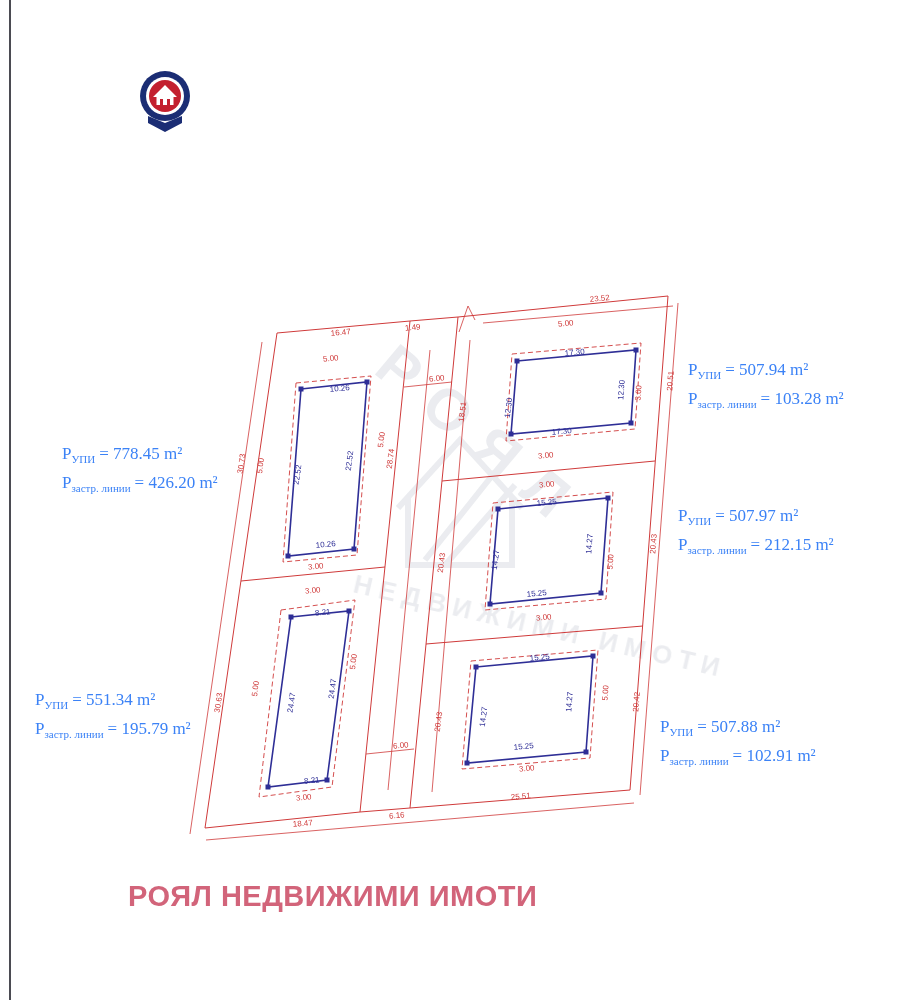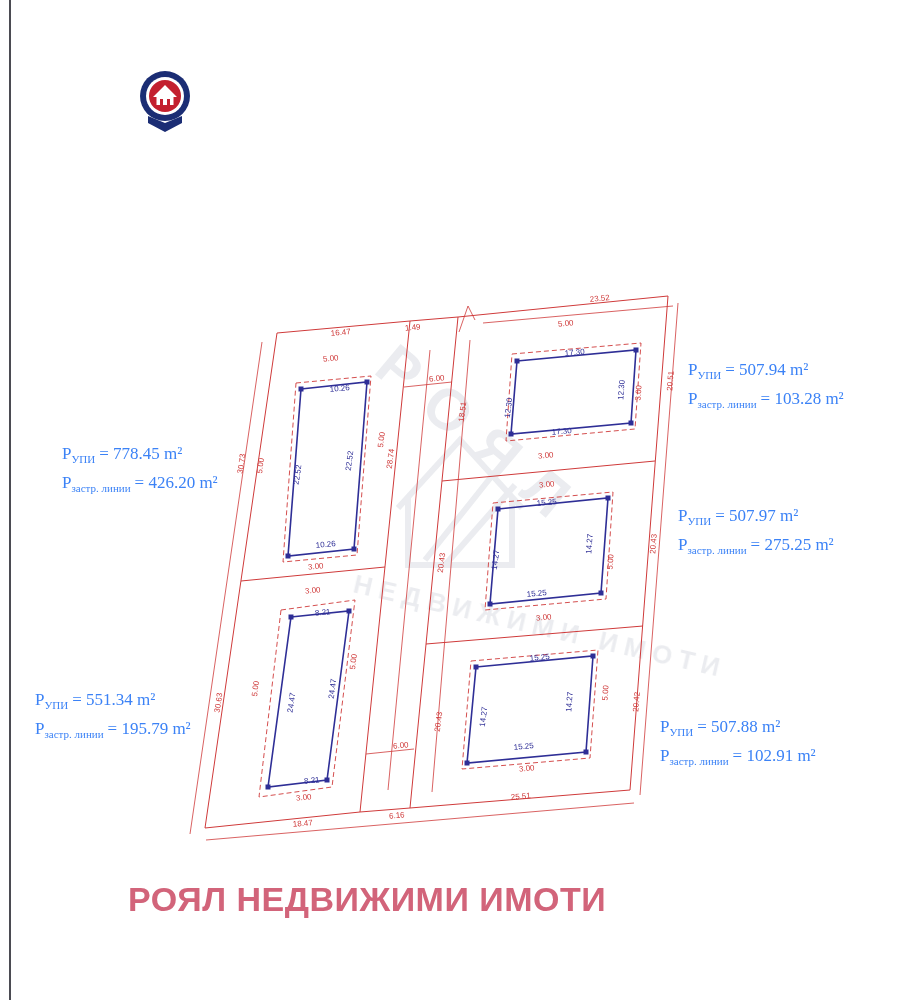--- a/index.html
+++ b/index.html
@@ -27,21 +27,21 @@
   .area .val{margin-left:4px;}
   .a-line + .a-line{margin-top:8px;}
   .g0{left:62px;top:444px;}
   .g1{left:35px;top:690px;}
   .g2{left:688px;top:360px;}
   .g3{left:678px;top:506px;}
   .g4{left:660px;top:676px;margin-top:41px;}
   .footer-title{
     position:absolute;left:128px;top:880px;
     font-family:"Liberation Sans",sans-serif;font-weight:bold;
-    font-size:34px;letter-spacing:0.5px;color:var(--title-color);
+    font-size:29px;letter-spacing:0.5px;color:var(--title-color);
   }
 </style>
 </head>
 <body>
 
 <div class="page">
 
   <div class="left-rule"></div>
 
   <svg class="logo" viewBox="0 0 54 64">
@@ -171,21 +171,21 @@
     <div class="a-line"><span>Р</span><sub>застр. линии</sub><span class="val">= 195.79 m²</span></div>
   </div>
 
   <div class="area g2">
     <div class="a-line"><span>Р</span><sub>УПИ</sub><span class="val">= 507.94 m²</span></div>
     <div class="a-line"><span>Р</span><sub>застр. линии</sub><span class="val">= 103.28 m²</span></div>
   </div>
 
   <div class="area g3">
     <div class="a-line"><span>Р</span><sub>УПИ</sub><span class="val">= 507.97 m²</span></div>
-    <div class="a-line"><span>Р</span><sub>застр. линии</sub><span class="val">= 275.25 m²</span></div>
+    <div class="a-line"><span>Р</span><sub>застр. линии</sub><span class="val">= 212.15 m²</span></div>
   </div>
 
   <div class="area g4">
     <div class="a-line"><span>Р</span><sub>УПИ</sub><span class="val">= 507.88 m²</span></div>
     <div class="a-line"><span>Р</span><sub>застр. линии</sub><span class="val">= 102.91 m²</span></div>
   </div>
 
   <div class="footer-title">РОЯЛ НЕДВИЖИМИ ИМОТИ</div>
 
 </div>

